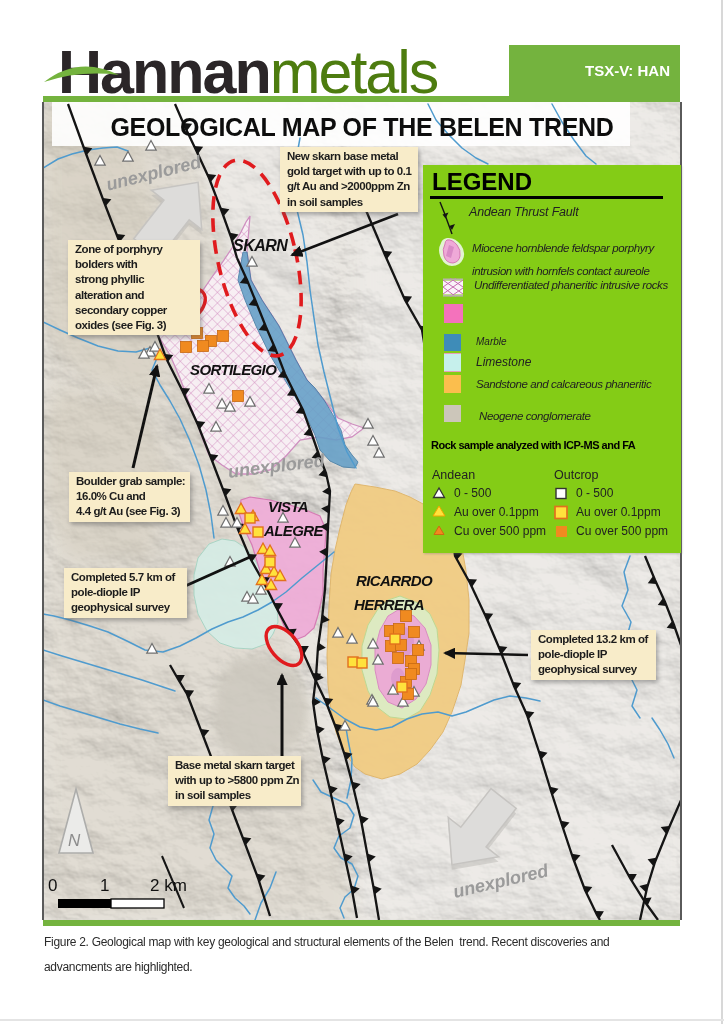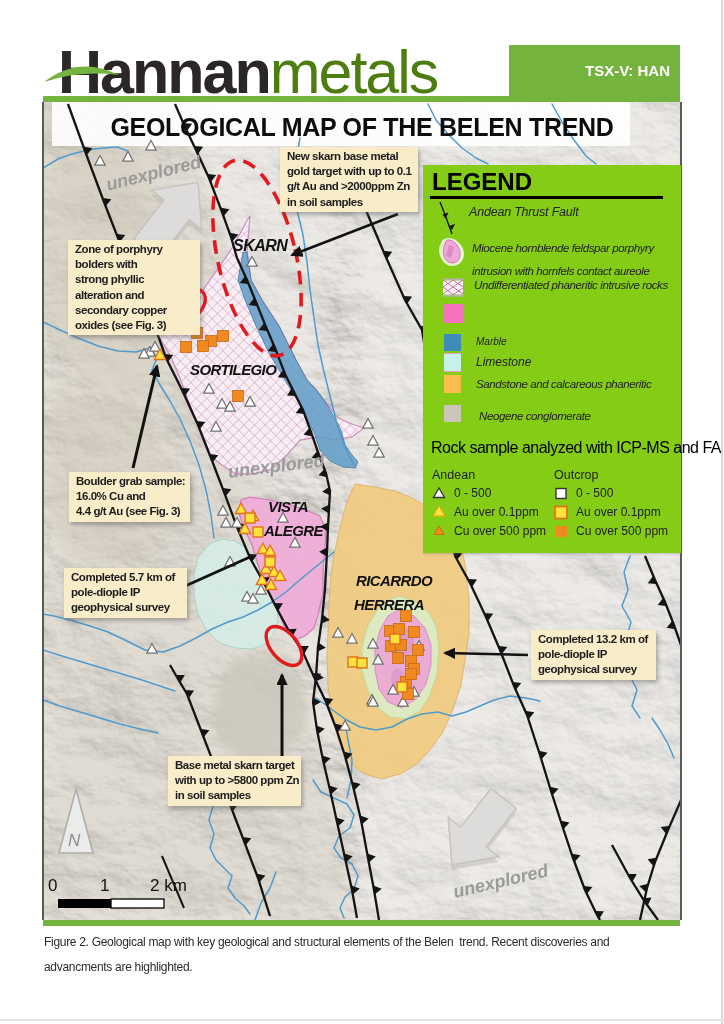--- a/index.html
+++ b/index.html
@@ -340,21 +340,21 @@
   <div class="abs" style="left:53px;top:190px;font-size:12px;font-style:italic;color:#222;">Limestone</div>
 
   <div class="abs" style="left:21px;top:210px;width:17px;height:18px;background:#fbbe4d;"></div>
 
   <div class="abs" style="left:53px;top:213px;font-size:11.5px;letter-spacing:-0.4px;font-style:italic;color:#222;white-space:nowrap;">Sandstone and calcareous phaneritic</div>
 
   <div class="abs" style="left:21px;top:240px;width:17px;height:17px;background:#ccc6ba;"></div>
 
   <div class="abs" style="left:56px;top:245px;font-size:11.5px;letter-spacing:-0.4px;font-style:italic;color:#222;white-space:nowrap;">Neogene conglomerate</div>
 
-  <div class="abs" style="left:8px;top:274px;font-size:16px;letter-spacing:-0.5px;font-weight:normal;color:#000;white-space:nowrap;">Rock sample analyzed with ICP-MS and FA</div>
+  <div class="abs" style="left:8px;top:274px;font-size:11px;letter-spacing:-0.5px;font-weight:bold;color:#000;white-space:nowrap;">Rock sample analyzed with ICP-MS and FA</div>
 
   <div class="abs" style="left:9px;top:303px;font-size:12.5px;color:#222;">Andean</div>
 
   <div class="abs" style="left:131px;top:303px;font-size:12.5px;color:#222;">Outcrop</div>
 
   <svg class="abs" style="left:0;top:320px;" width="258" height="60" viewBox="0 0 258 60">
     <path d="M16,3 L21.5,12.5 L10.5,12.5 Z" fill="#fff" stroke="#333" stroke-width="1.3"></path>
     <path d="M16,21 L22,31 L10,31 Z" fill="#ffe23c" stroke="#f0a500" stroke-width="1"></path>
     <path d="M16,41 L21,49.5 L11,49.5 Z" fill="#f08a20" stroke="#d06a10" stroke-width="1"></path>
     <rect x="133" y="3.5" width="10" height="10" fill="#fff" stroke="#333" stroke-width="1.4"></rect>

